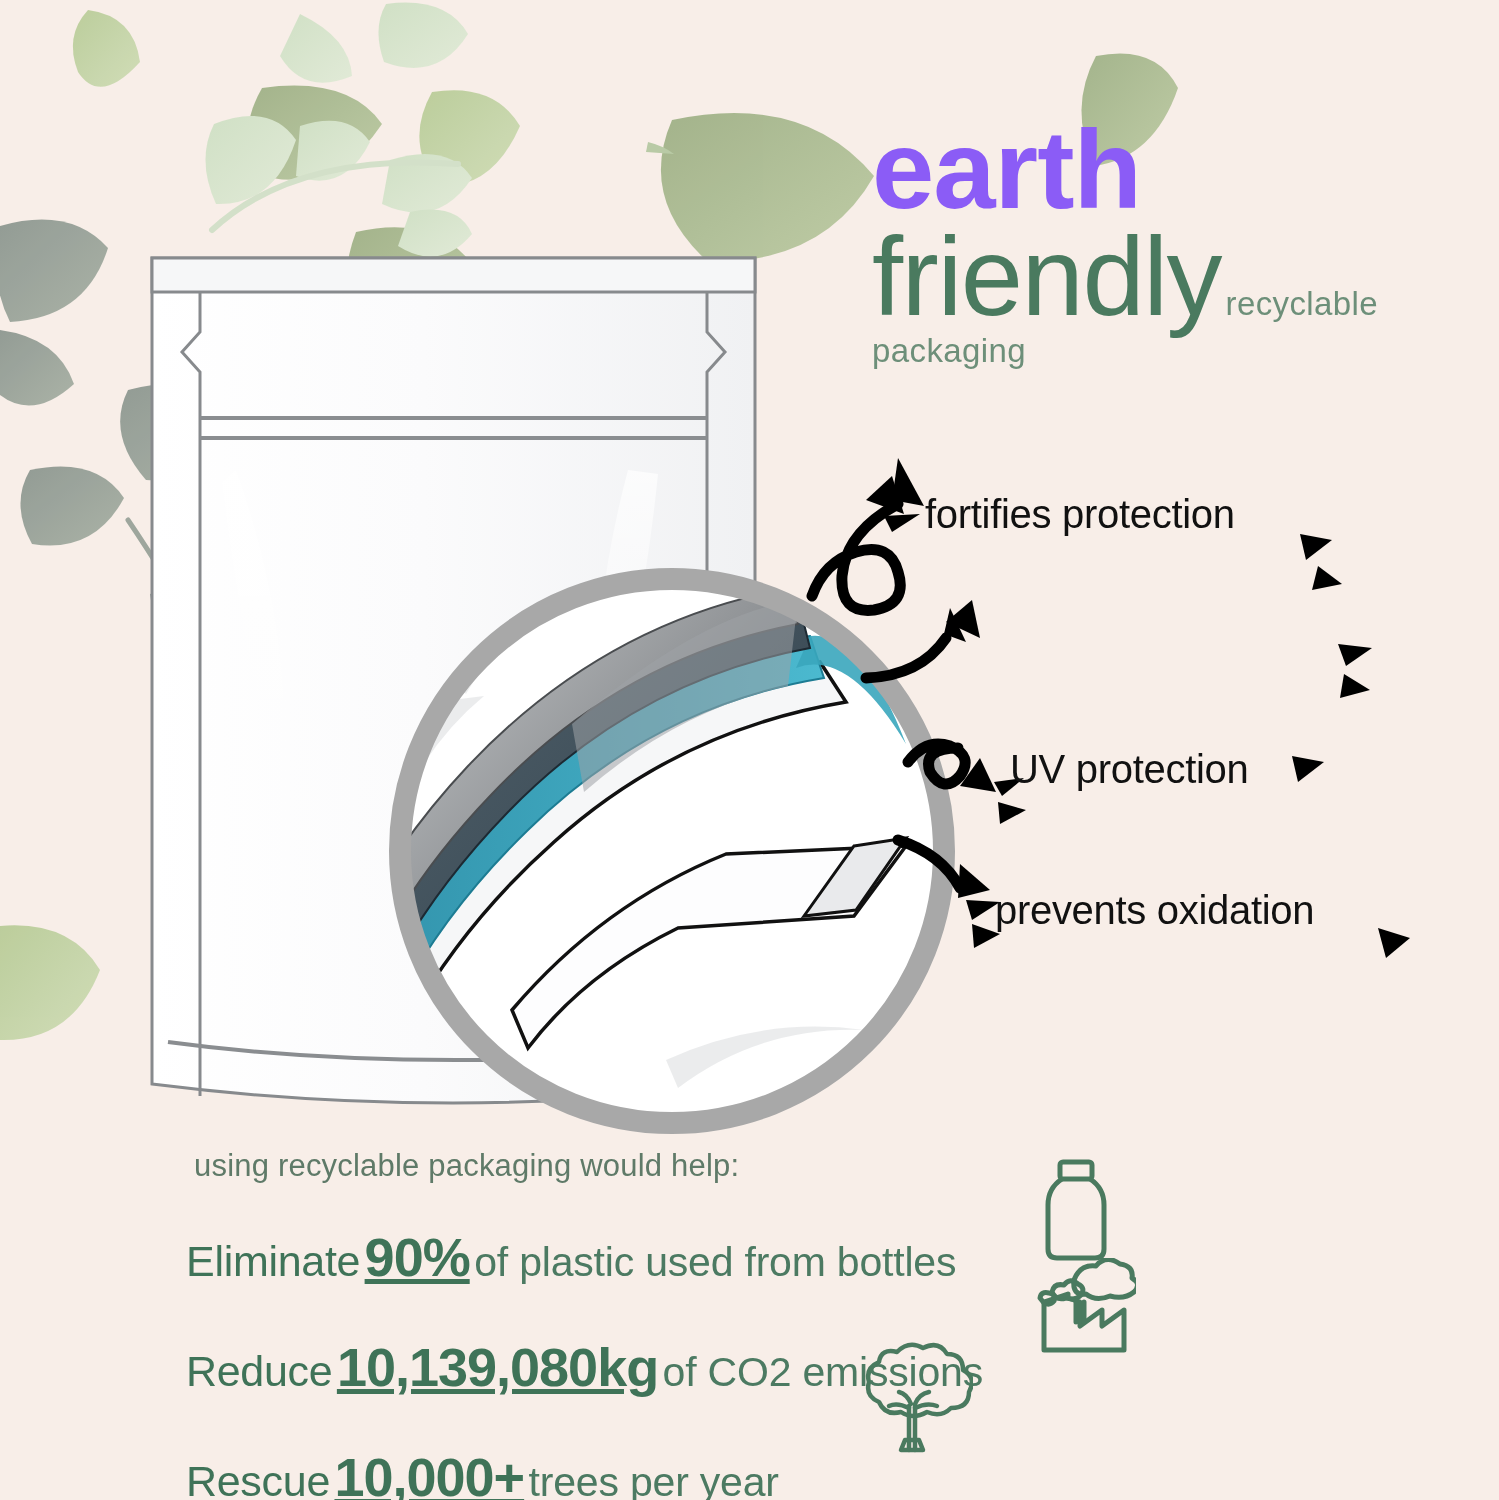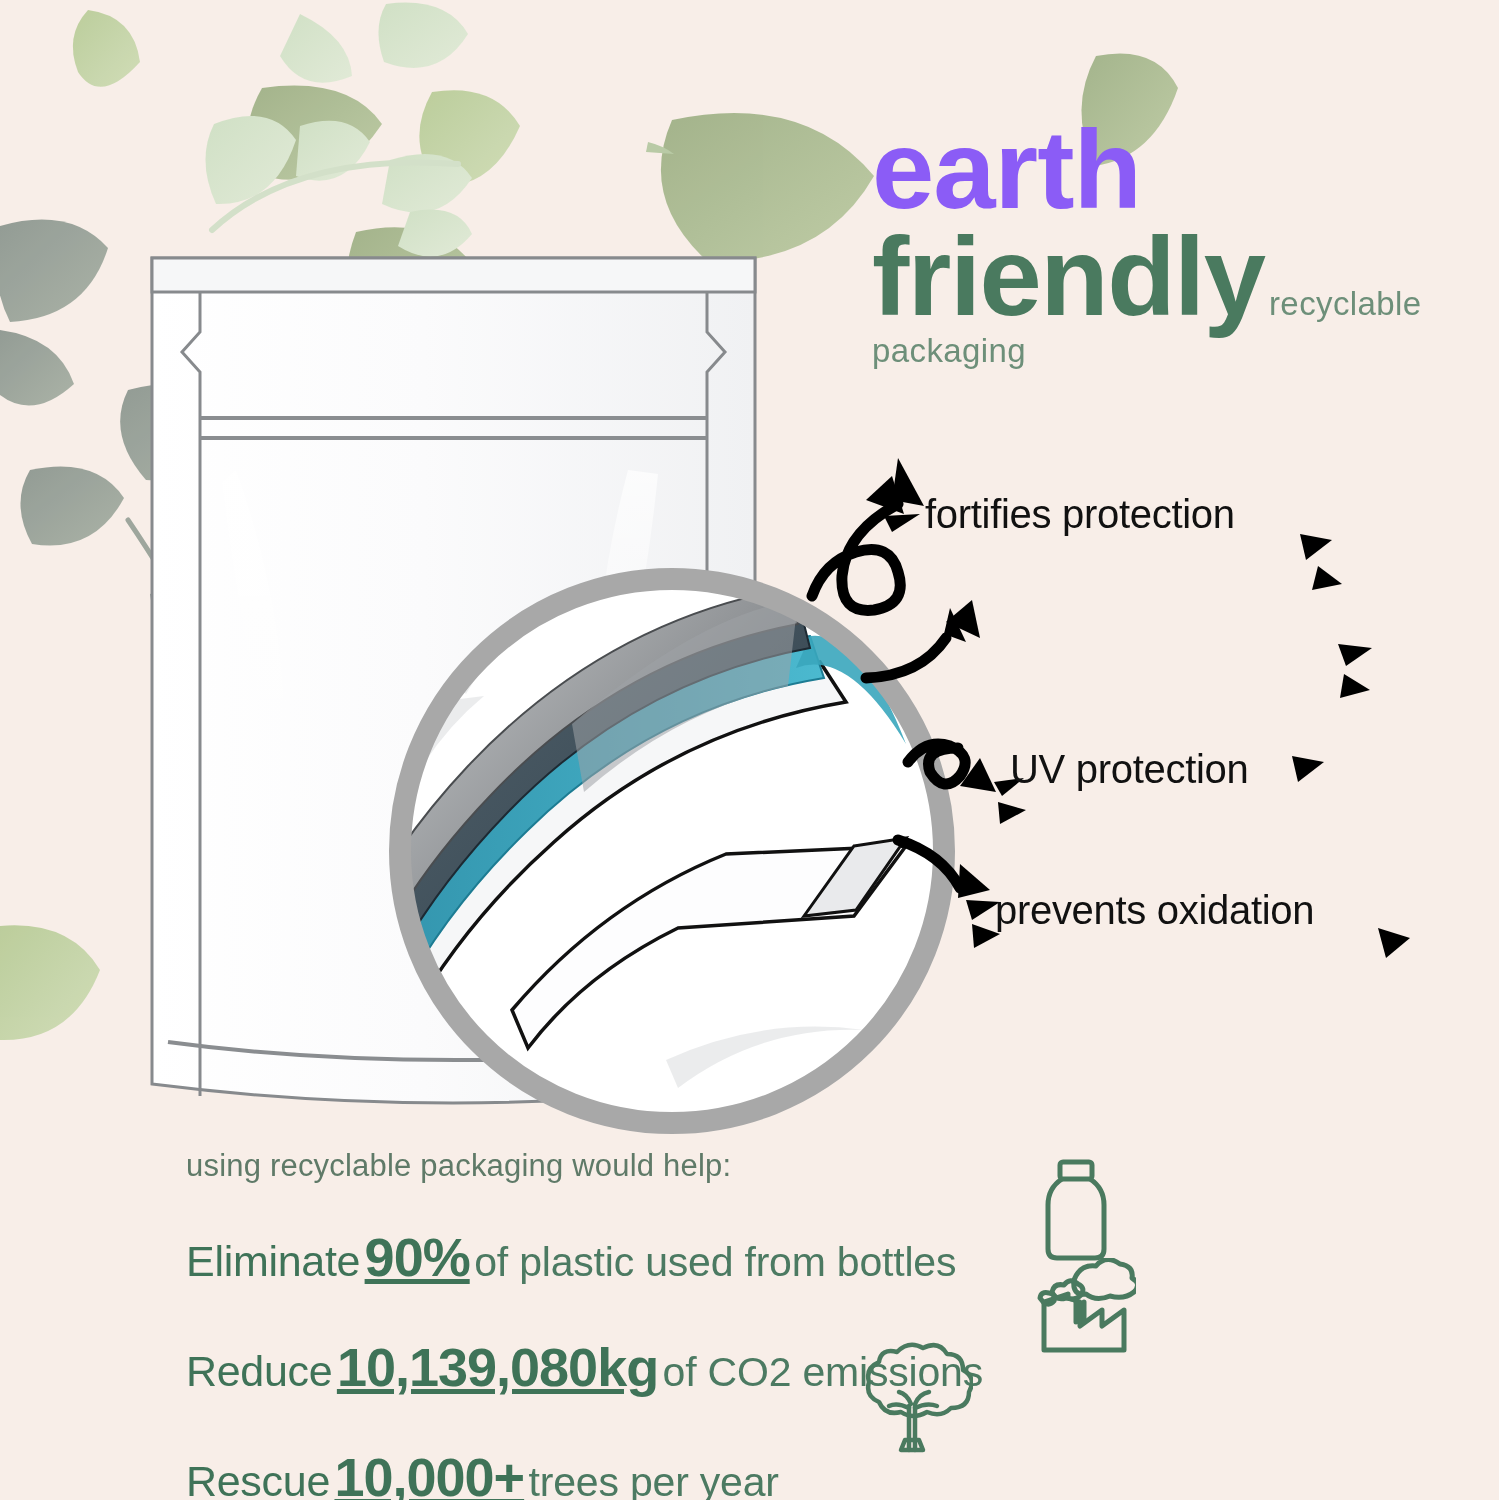--- a/index.html
+++ b/index.html
@@ -14,21 +14,21 @@
   .stage{position:absolute;inset:0;width:1499px;height:1500px;}
   .layer{position:absolute;inset:0;width:1499px;height:1500px;pointer-events:none;}
 
   
   #headline{position:absolute;left:872px;top:118px;width:600px;}
   #headline .l1{
     font-size:112px;font-weight:700;line-height:0.93;
     color:#8b5cf6;letter-spacing:-1px;text-align:center;
   }
   #headline .l2{
-    font-size:112px;font-weight:700;line-height:0.98;
+    font-size:112px;font-weight:400;line-height:0.98;
     color:#4a7a5f;letter-spacing:-1.5px;margin-top:-6px;
   }
   #headline .sub{
     font-size:33px;font-weight:300;color:#6d8f79;
     letter-spacing:0.4px;margin-top:14px;
   }
 
   
   .feature{
     position:absolute;
@@ -36,21 +36,21 @@
     white-space:nowrap;letter-spacing:-0.3px;
   }
   #feat-0{left:925px;top:492px;}
   #feat-1{left:978px;top:615px;}
   #feat-2{left:1010px;top:747px;}
   #feat-3{left:995px;top:888px;}
 
   
   #stats{position:absolute;left:186px;top:1148px;width:1160px;}
   #stats .lead{
-    font-size:31px;font-weight:300;color:#5f7a68;letter-spacing:0.2px;
+    font-size:31px;font-weight:300;color:#5f7a68;letter-spacing:0.2px;margin-left:8px;
   }
   .stat-row{margin-top:0;white-space:nowrap;}
   #stat-0{margin-top:42px;}
   #stat-1{margin-top:48px;}
   #stat-2{margin-top:48px;}
   .stat-verb{font-size:43px;font-weight:400;color:#3f7358;letter-spacing:-0.3px;}
   .stat-num{font-size:54px;font-weight:700;color:#3f7358;letter-spacing:-1px;text-decoration:underline;}
   .stat-tail{font-size:41px;font-weight:400;color:#4c7a62;letter-spacing:-0.2px;}
 
   .stat-icon{position:absolute;}

